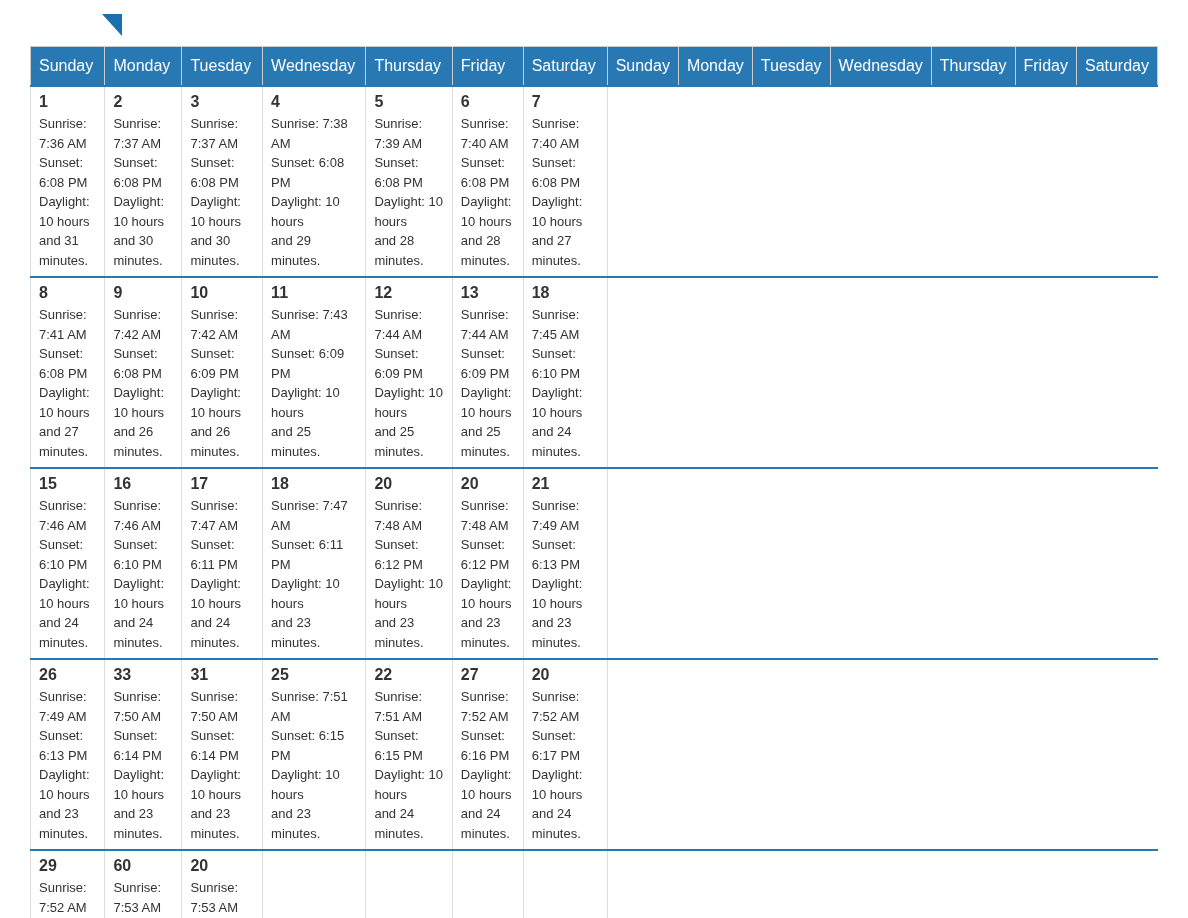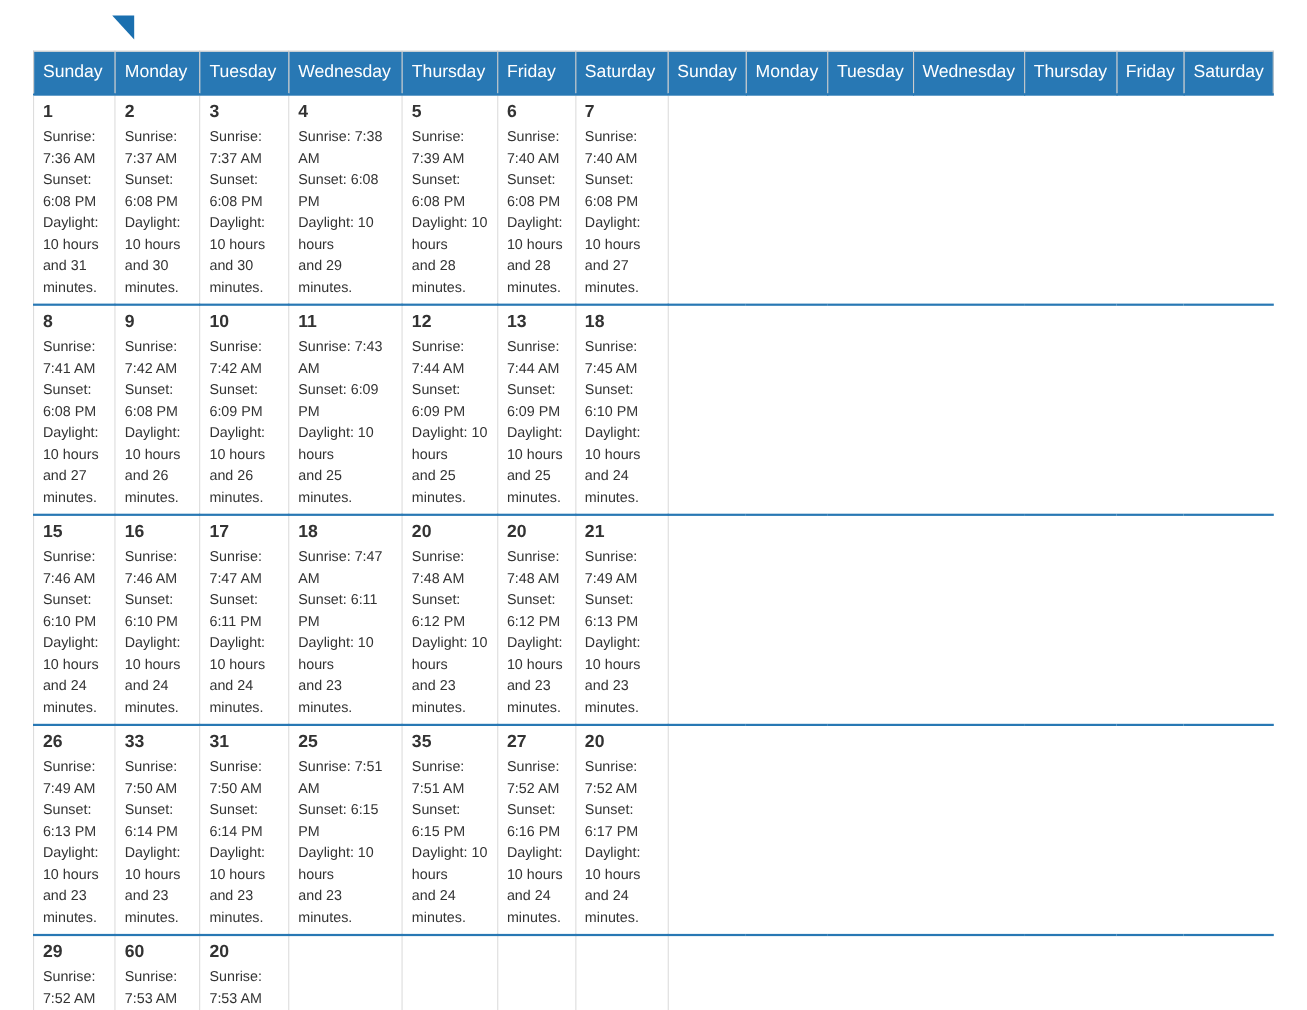--- a/index.html
+++ b/index.html
@@ -322,21 +322,21 @@
         </td>
         <td>
           <span class="day-num">25</span>
         <div class="day-info">
           Sunrise: 7:51 AM<br>
           Sunset: 6:15 PM<br>
           Daylight: 10 hours<br>and 23 minutes.
         </div>
         </td>
         <td>
-          <span class="day-num">35</span>
+          <span class="day-num">22</span>
         <div class="day-info">
           Sunrise: 7:51 AM<br>
           Sunset: 6:15 PM<br>
           Daylight: 10 hours<br>and 24 minutes.
         </div>
         </td>
         <td>
           <span class="day-num">27</span>
         <div class="day-info">
           Sunrise: 7:52 AM<br>

